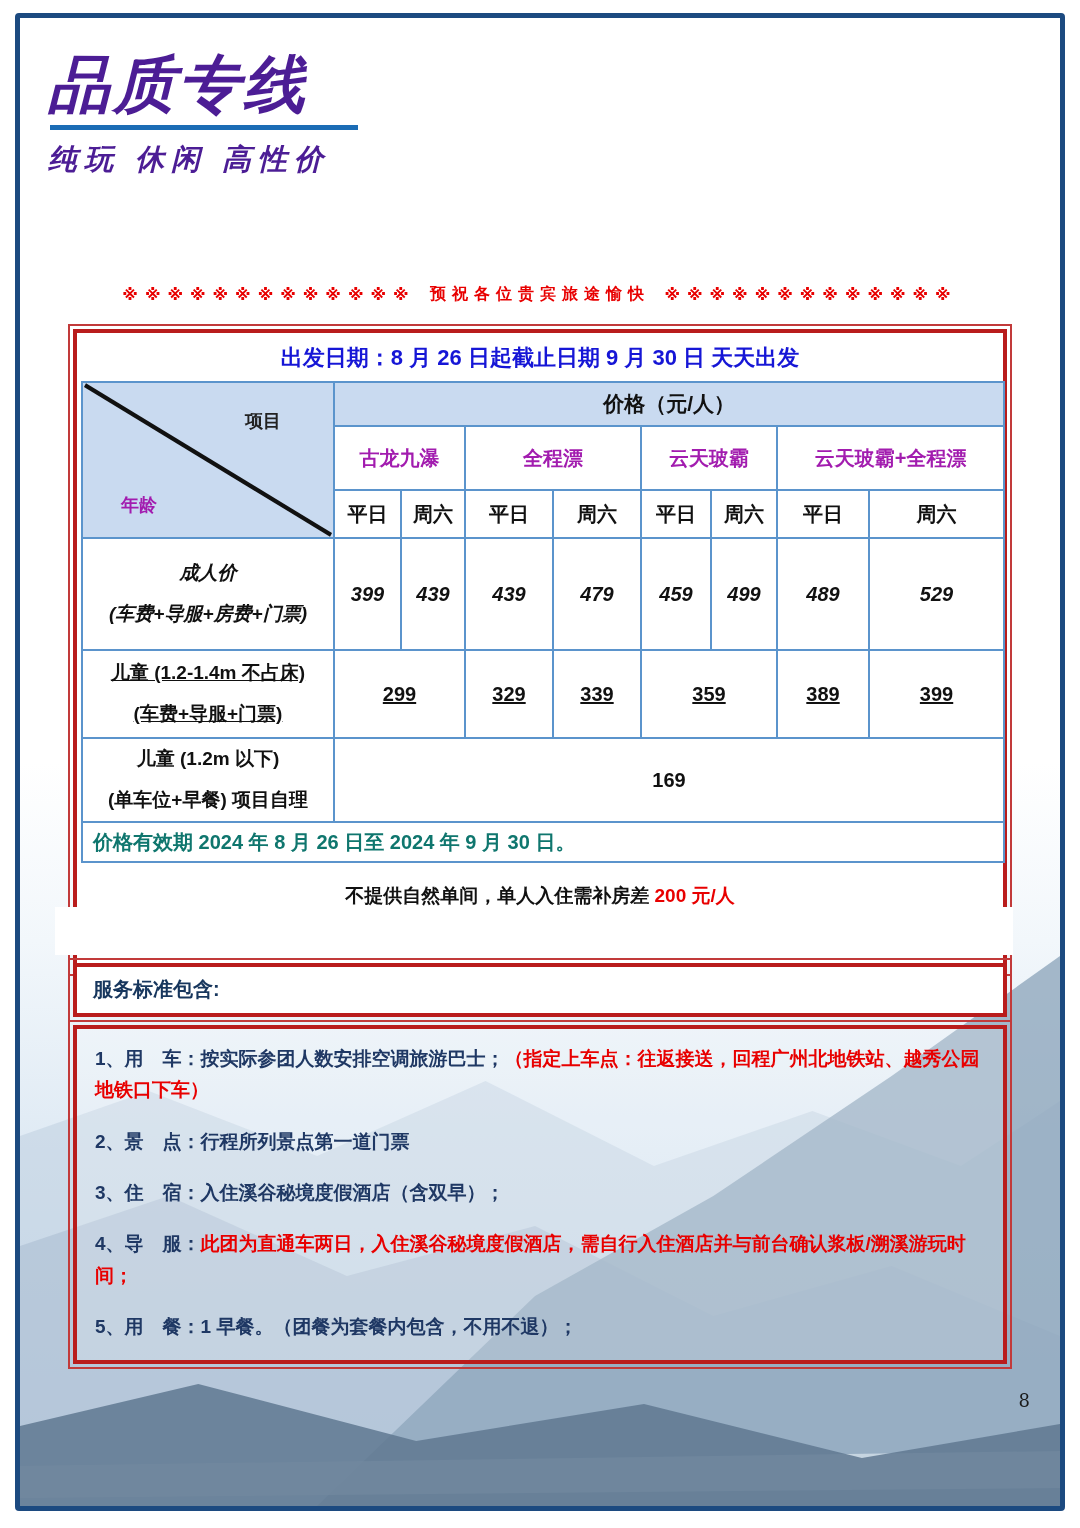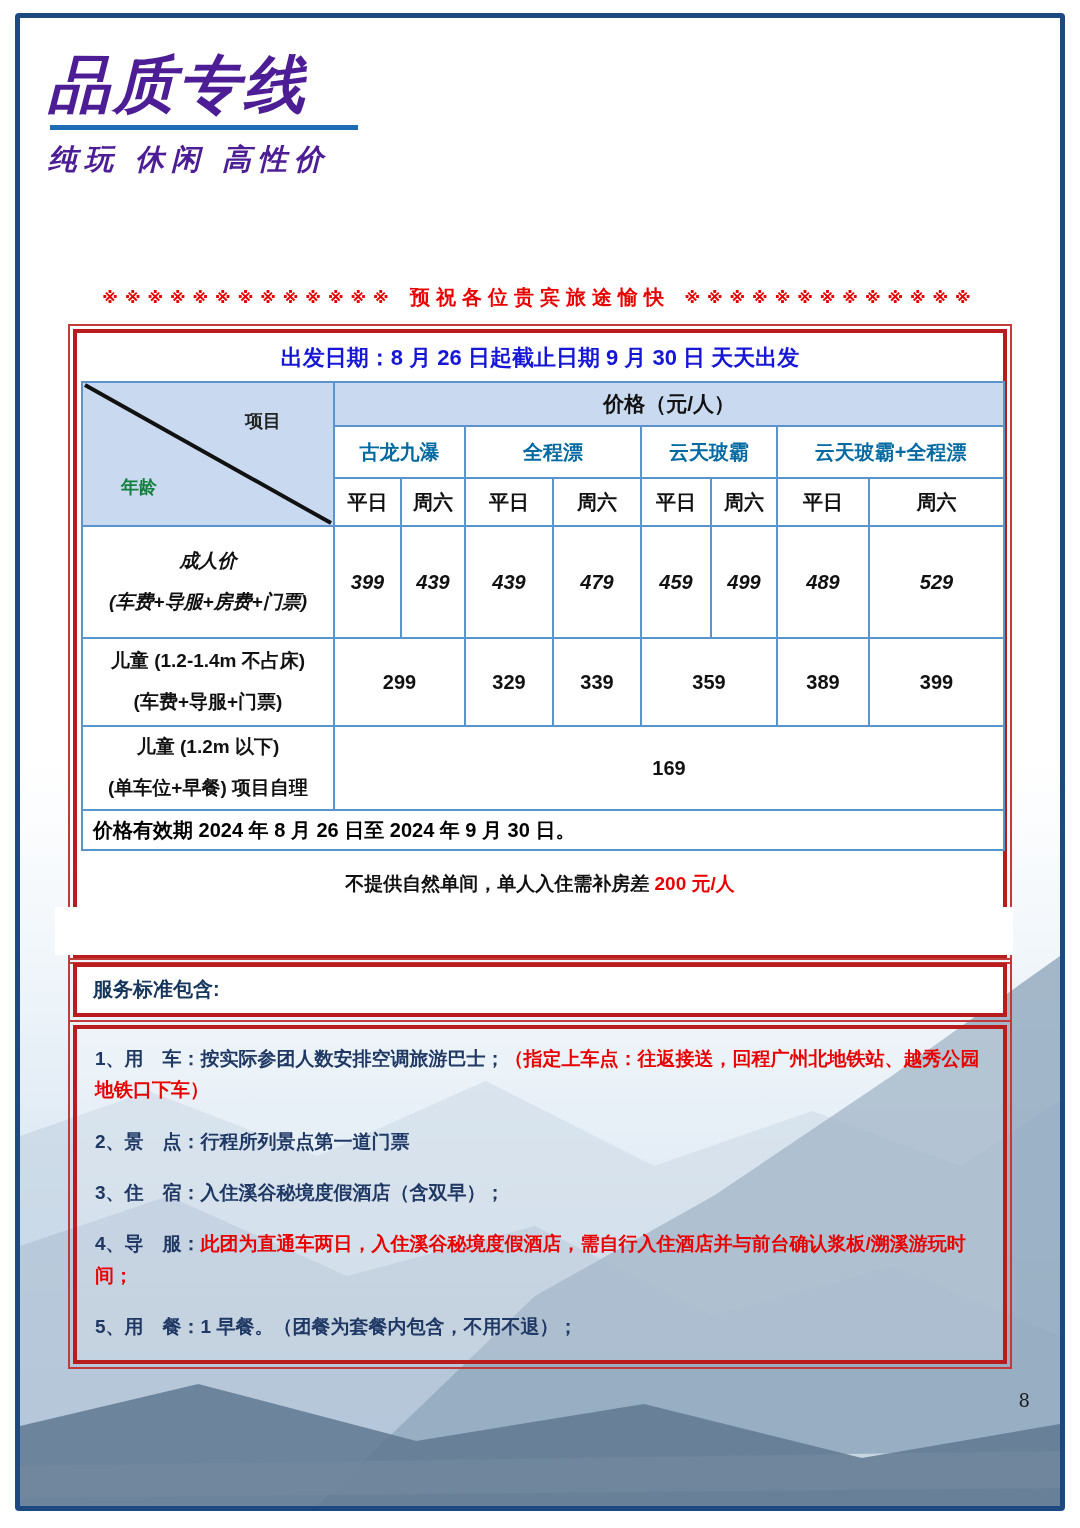--- a/index.html
+++ b/index.html
@@ -30,47 +30,47 @@
   .logo { position:absolute; left:28px; top:34px; color:#4c1d95; }
   .logo-title { font-size:62px; font-weight:bold; font-style:italic; letter-spacing:3px; line-height:1.05; }
   .logo-rule { width:308px; border-bottom:5px solid #1b6cb5; margin:8px 0 10px 2px; }
   .logo-tagline { font-size:29px; font-weight:bold; font-style:italic; letter-spacing:7px; }
   
   .greeting {
     position:absolute; left:0; top:266px; width:100%;
     text-align:center; color:#e80000; white-space:nowrap;
   }
   .greeting .stars { font-size:16px; font-weight:bold; letter-spacing:7px; vertical-align:middle; }
-  .greeting .msg { font-size:20px; font-weight:bold; letter-spacing:6px; margin:0 10px; vertical-align:middle; }
+  .greeting .msg { font-size:16px; font-weight:bold; letter-spacing:6px; margin:0 10px; vertical-align:middle; }
   
   .red-outer { border:2px solid #c23a3a; padding:3px; }
   .red-inner { border:4px solid #b91c1c; }
   
   .price-box { position:absolute; left:48px; top:306px; width:944px; }
   .price-box .red-inner { background:rgba(255,255,255,0.92); padding:6px 4px 2px 4px; }
   .price-title { text-align:center; color:#1616d6; font-size:22px; font-weight:bold; padding:4px 0 8px 0; }
   table.price { border-collapse:collapse; margin:0 auto 10px auto; table-layout:fixed; width:922px; }
   table.price td { border:2px solid #5b94cc; text-align:center; vertical-align:middle; padding:2px; }
   .cell-blue { background:#c9daf0; }
   .hdr-price { font-size:21px; font-weight:bold; color:#111; }
   .r-head1 td { height:44px; }
-  .r-groups td { height:52px; font-size:20px; font-weight:bold; color:#0369a1; }
+  .r-groups td { height:64px; font-size:20px; font-weight:bold; color:#a21caf; }
   .r-days td { height:48px; font-size:20px; font-weight:bold; color:#111; }
   .r-adult td { height:112px;font-style:italic; }
-  .r-child td { height:88px; }
+  .r-child td { height:88px;text-decoration:underline; }
   .r-infant td { height:84px; }
   .r-valid td { height:40px; }
   .row-label { font-size:19px; font-weight:bold; color:#111; line-height:1.4; }
   .row-label .l2 { margin-top:14px; }
   .price-num { font-size:20px; font-weight:bold; color:#111; }
-  .valid-cell { text-align:left !important; font-size:20px; font-weight:bold; color:#000000; padding-left:10px !important; }
+  .valid-cell { text-align:left !important; font-size:20px; font-weight:bold; color:#0f766e; padding-left:10px !important; }
   .corner-cell { position:relative; padding:0 !important; }
   .corner-cell svg { position:absolute; inset:0; width:100%; height:100%; }
   .corner-item { position:absolute; right:52px; top:26px; font-size:18px; font-weight:600; color:#222; }
-  .corner-age  { position:absolute; left:38px; bottom:26px; font-size:18px; font-weight:600; color:#15803d; }
+  .corner-age  { position:absolute; left:38px; bottom:20px; font-size:18px; font-weight:600; color:#a21caf; }
   .price-note { text-align:center; font-size:19px; font-weight:bold; color:#111; padding:10px 0; }
   .price-note .red { color:#e80000; }
   
   .white-strip { position:absolute; left:35px; top:889px; width:958px; height:48px; background:#ffffff; }
   
   .section { position:absolute; left:48px; width:944px; }
   .sec-services { top:940px; }
   .sec-fees { top:1224px; }
   .sec-header .red-inner { background:#ffffff; padding:9px 16px 10px 16px; }
   .sec-header { margin-bottom:-2px; }

